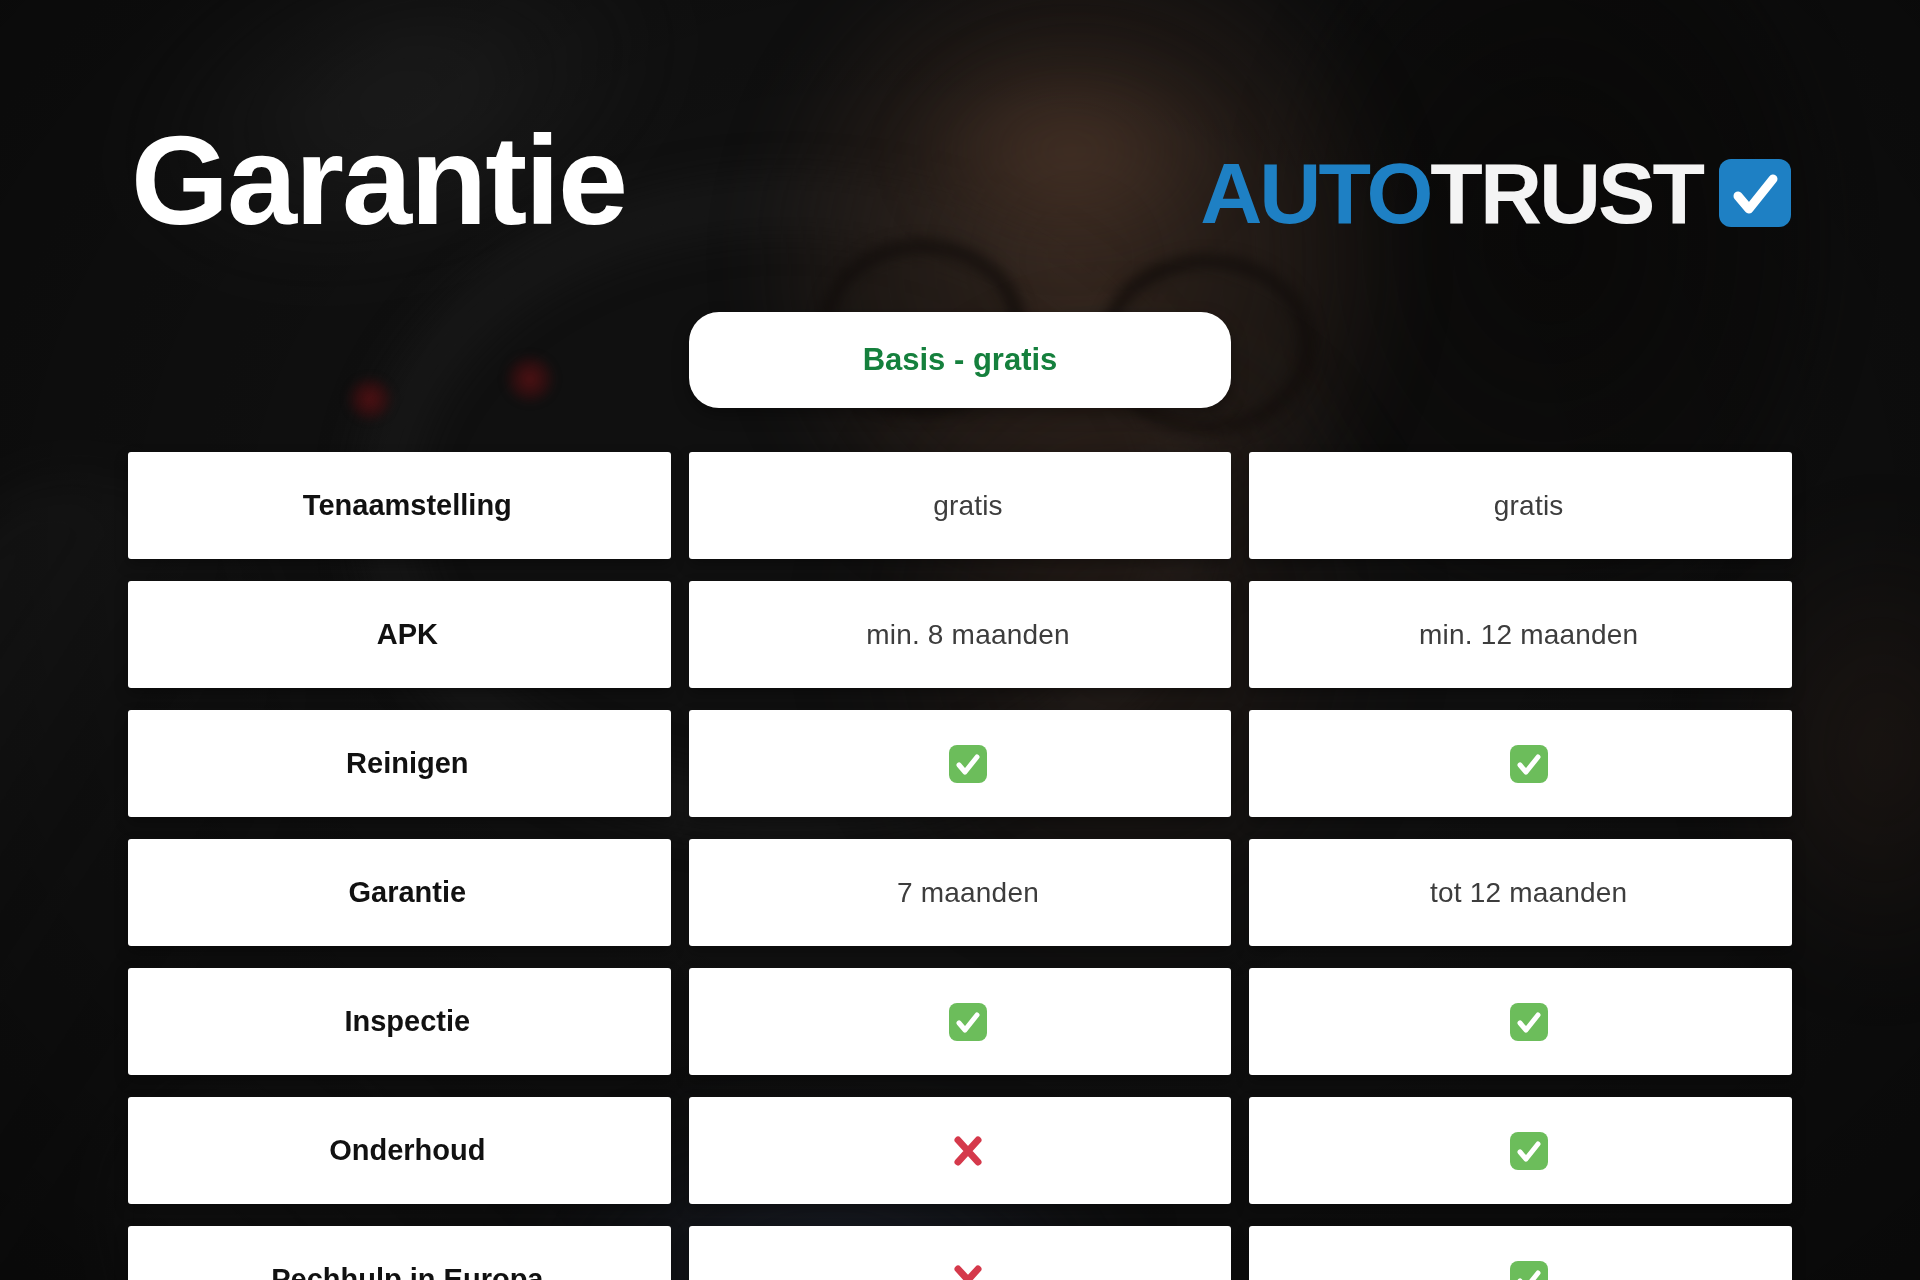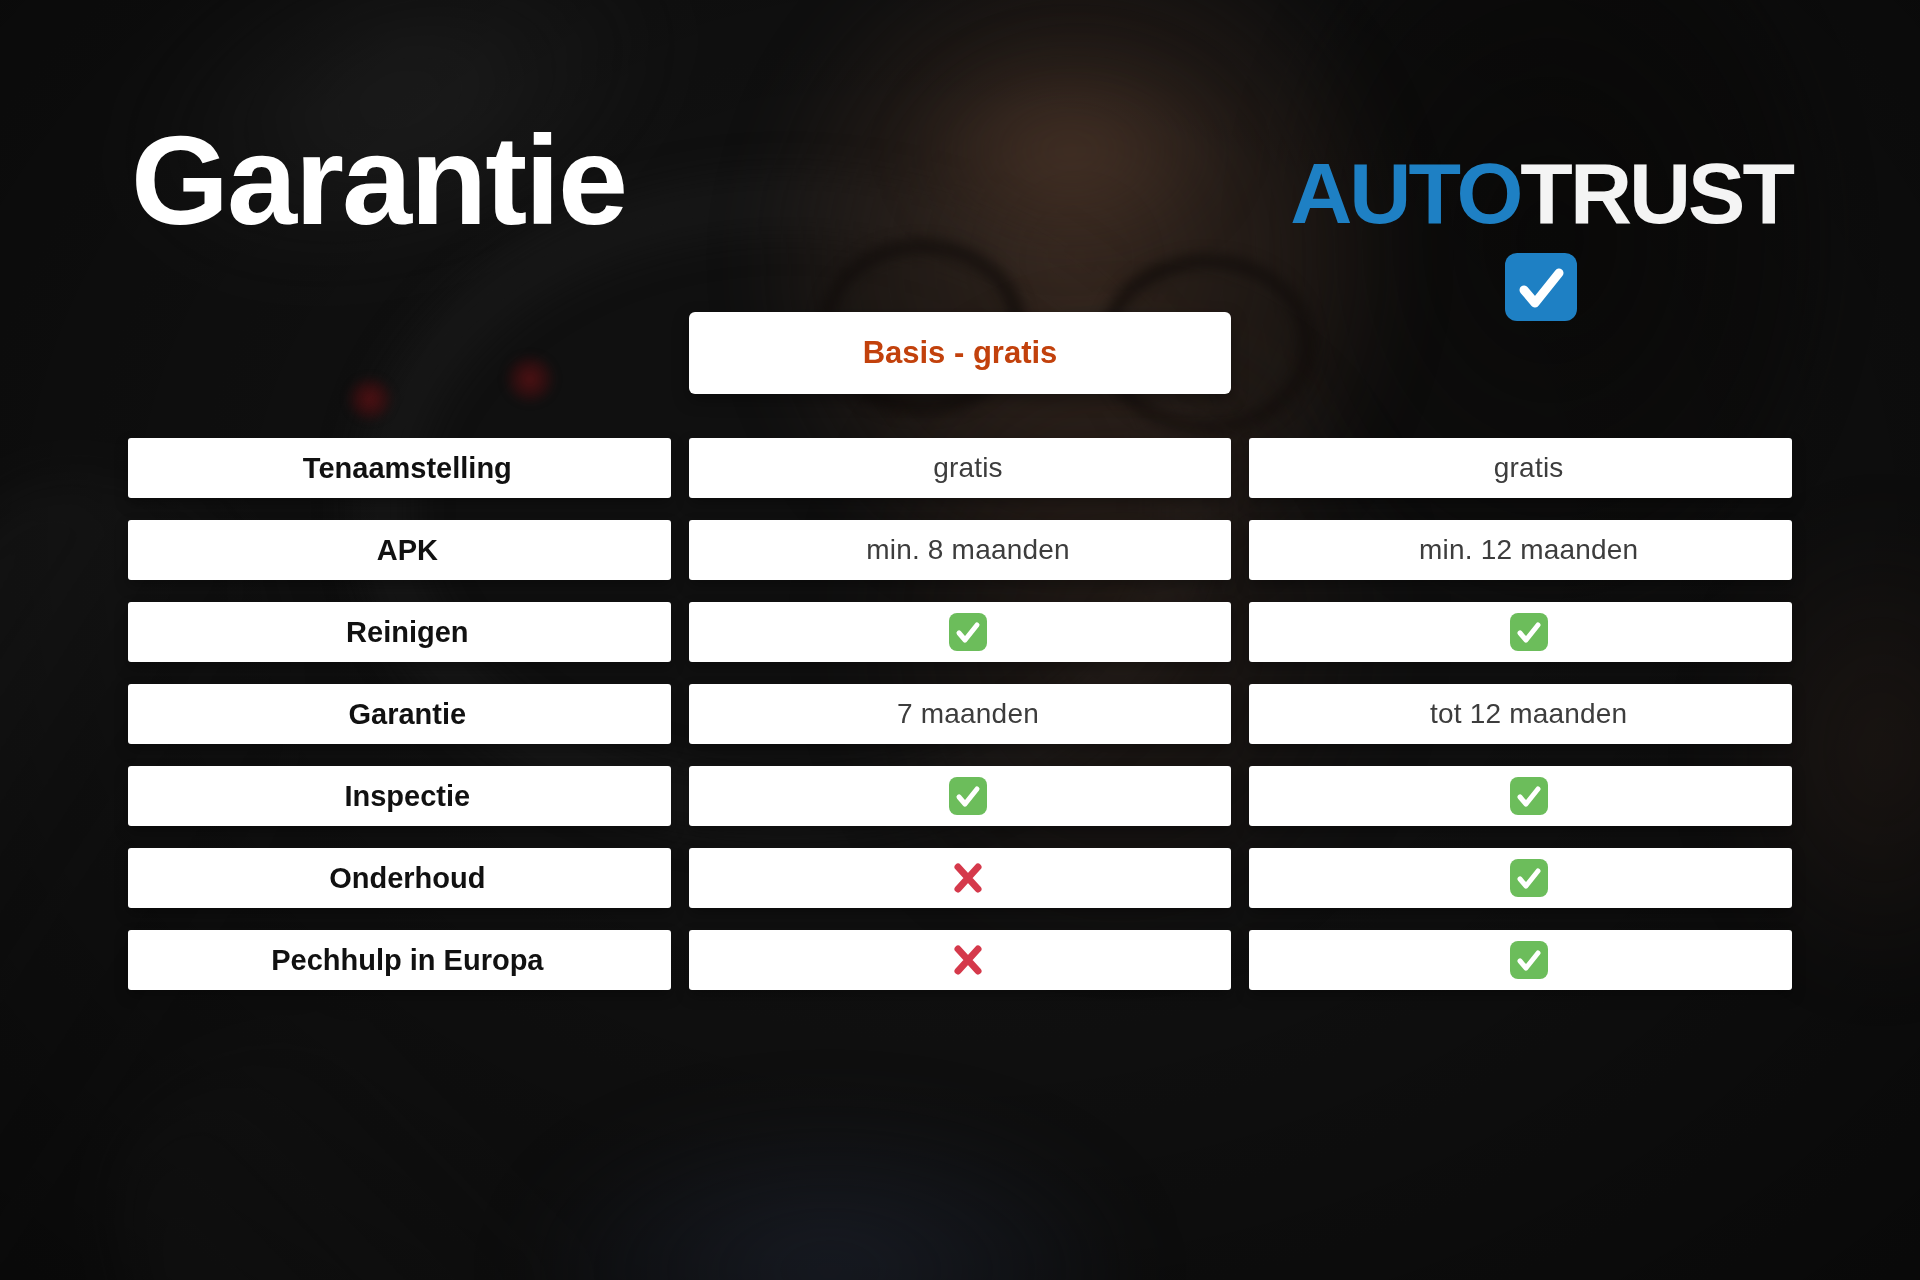--- a/index.html
+++ b/index.html
@@ -31,43 +31,43 @@
   .bg-vignette{position:absolute;inset:0;background:radial-gradient(ellipse at 50% 42%,rgba(0,0,0,0) 40%,rgba(0,0,0,.45) 100%);}
 
   
   .page-title{
     position:absolute;left:131px;top:118px;z-index:3;
     font-size:126px;font-weight:800;letter-spacing:-2px;line-height:1;
     color:#ffffff;margin:0;
   }
   .logo{
     position:absolute;top:150px;right:128px;z-index:3;
-    display:flex;align-items:center;gap:16px;flex-direction:column;
+    display:flex;align-items:center;gap:16px;
   }
   .logo-text{
     font-size:86px;font-weight:900;letter-spacing:-3px;line-height:1;
     white-space:nowrap;
   }
   .logo-text .blue{color:#1e80c4;}
   .logo-text .white{color:#f4f4f4;}
   .logo-check{width:74px;height:70px;display:block;}
 
   
   .table-wrap{position:absolute;left:128px;top:312px;width:1664px;z-index:2;}
   .pills-row,.rows{display:grid;grid-template-columns:repeat(3,1fr);column-gap:18px;}
   .pills-row{margin-bottom:44px;}
   .rows{row-gap:22px;}
   .pill{
-    height:82px;background:#ffffff;border-radius:6px;
+    height:96px;background:#ffffff;border-radius:30px;
     display:flex;align-items:center;justify-content:center;
-    font-size:31px;font-weight:700;color:#c2410c;
+    font-size:31px;font-weight:700;color:#15803d;
     box-shadow:0 6px 16px rgba(0,0,0,.35);
   }
   .cell{
-    height:60px;background:#ffffff;border-radius:3px;
+    height:107px;background:#ffffff;border-radius:3px;
     display:flex;align-items:center;justify-content:center;
     box-shadow:0 6px 14px rgba(0,0,0,.30);
     padding-left:16px;
   }
   .cell.label{font-size:29px;font-weight:700;color:#111111;}
   .cell.value{font-size:28px;font-weight:400;color:#3d3d3d;letter-spacing:.2px;}
   .mark{width:40px;height:40px;display:block;}
 </style>
 </head>
 <body>

